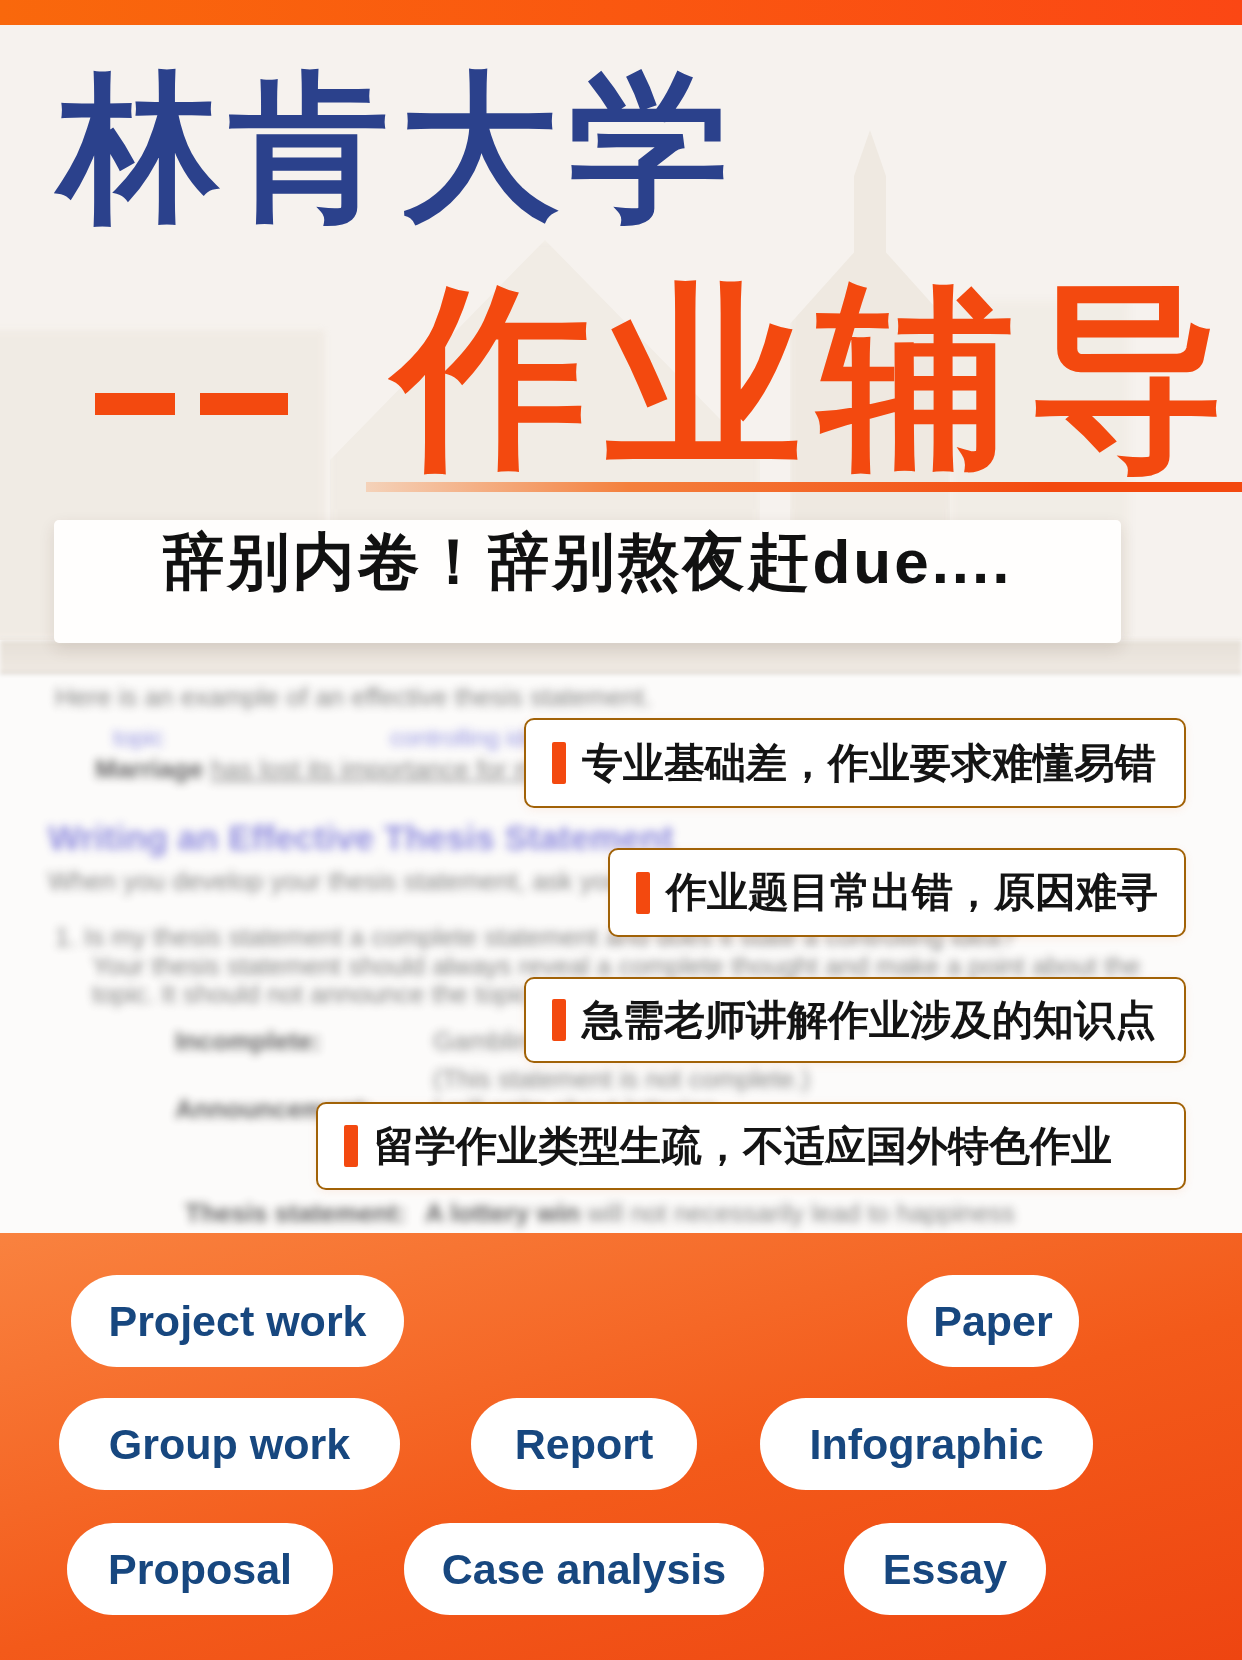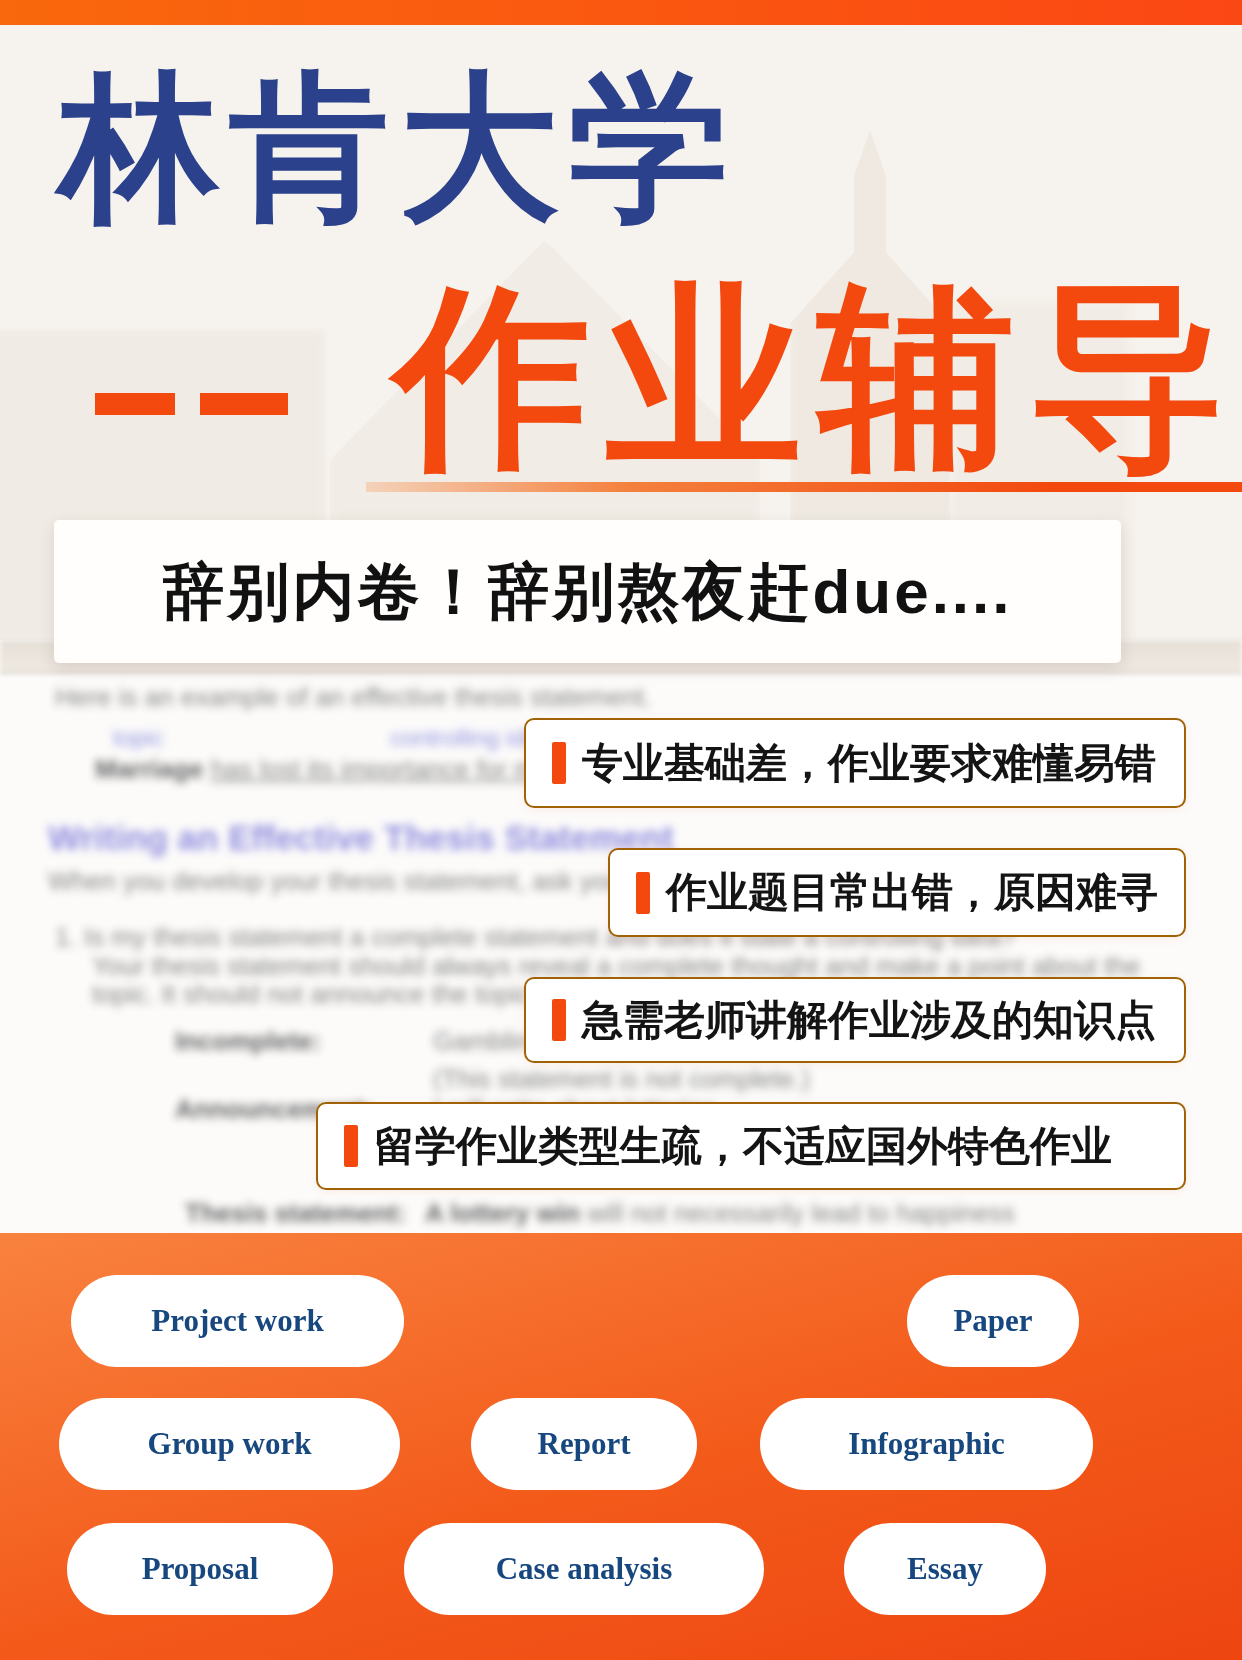--- a/index.html
+++ b/index.html
@@ -23,23 +23,23 @@
   .title-cn{position:absolute;left:59px;top:64px;font-size:160px;line-height:1.05;
     font-weight:bold;color:#2b418c;letter-spacing:10px;z-index:2;white-space:nowrap;}
   .dash{position:absolute;height:22px;background:#f3490f;z-index:2;}
   .dash1{left:95px;top:393px;width:80px;}
   .dash2{left:200px;top:393px;width:88px;}
   .title-service{position:absolute;left:366px;top:280px;font-size:196px;line-height:1;
     font-weight:bold;color:#f3490f;letter-spacing:16px;z-index:2;white-space:nowrap;margin-left:28px;}
   .title-underline{position:absolute;left:366px;top:482px;width:876px;height:10px;z-index:2;
     background:linear-gradient(90deg,rgba(247,189,150,.55),#f4803d 30%,#f3490f 78%);}
   
-  .slogan-box{position:absolute;left:54px;top:520px;width:1067px;height:143px;z-index:3;
+  .slogan-box{position:absolute;left:54px;top:520px;width:1067px;height:123px;z-index:3;
     background:#fffefd;border-radius:5px;box-shadow:0 6px 16px rgba(70,45,25,.12);
-    display:flex;align-items:center;justify-content:center;}
+    display:flex;justify-content:center;}
   .slogan-text{font-size:62px;font-weight:bold;color:#111111;letter-spacing:3px;white-space:nowrap;}
   
   .doc{position:absolute;left:0;top:640px;width:1242px;height:593px;background:#fcfbfa;z-index:0;}
   .doc-band{position:absolute;left:0;top:640px;width:1242px;height:32px;z-index:1;
     background:linear-gradient(180deg,#e6e0d8,#efe9e2);filter:blur(2px);border-bottom:2px solid #d8d2cb;}
   .bl{position:absolute;z-index:1;filter:blur(4px);white-space:nowrap;color:#7a7a7a;opacity:.92;}
   .bl-bold{font-weight:bold;color:#5a5a5a;}
   .bl-link{color:#8c8ce0;}
   .bl-u{text-decoration:underline;}
   .bl-head{font-weight:bold;color:#8784dc;}
@@ -48,21 +48,21 @@
     border-radius:10px;box-shadow:0 2px 8px rgba(240,120,60,.10);
     display:flex;align-items:center;padding:0 0 0 26px;box-sizing:border-box;}
   .pain-marker{width:14px;height:42px;background:#f3490f;border-radius:2px;
     margin-right:16px;flex:0 0 auto;}
   .pain-text{font-size:41px;font-weight:bold;color:#141414;white-space:nowrap;}
   
   .bottom{position:absolute;left:0;top:1233px;width:1242px;height:427px;z-index:2;
     background:linear-gradient(165deg,#f9823f 0%,#f35a1a 55%,#ee4511 100%);}
   .pill{position:absolute;height:92px;background:#ffffff;border-radius:46px;
     display:flex;align-items:center;justify-content:center;}
-  .pill-label{font-size:31px;font-weight:bold;color:#17477f;white-space:nowrap;font-family:Liberation Serif, serif;}
+  .pill-label{font-size:43px;font-weight:bold;color:#17477f;white-space:nowrap;}
 </style>
 </head>
 <body>
 
 <div class="poster">
 
   <div class="top-bar"></div>
 
   <div class="wm wm-tower"></div>
   <div class="wm wm-roof"></div>

